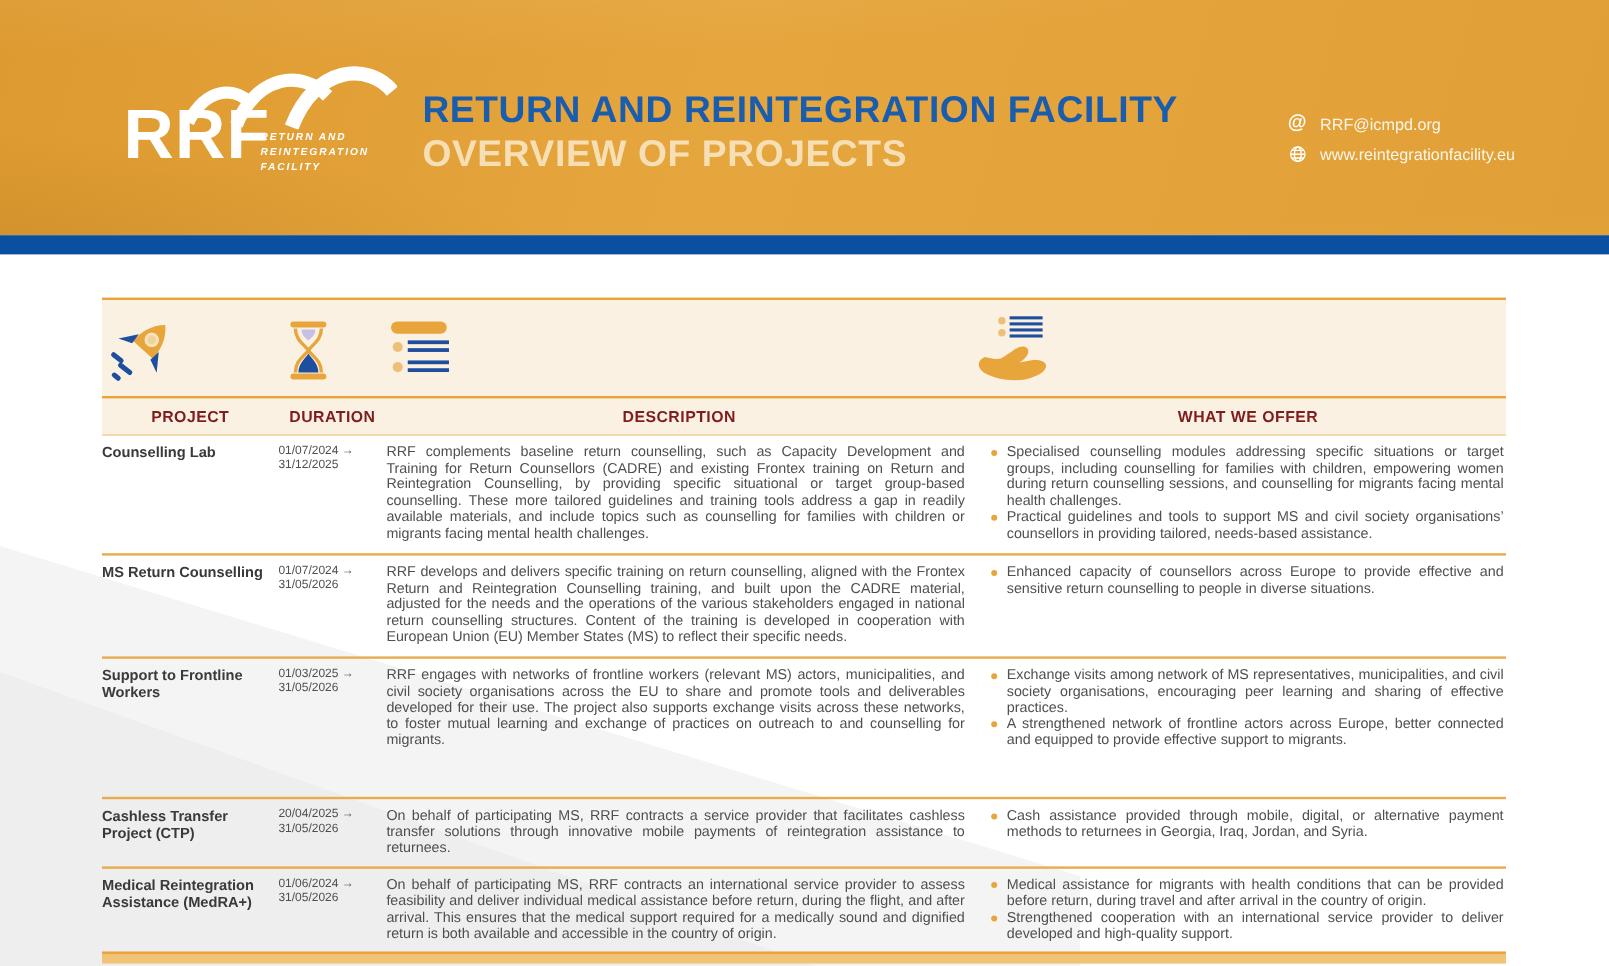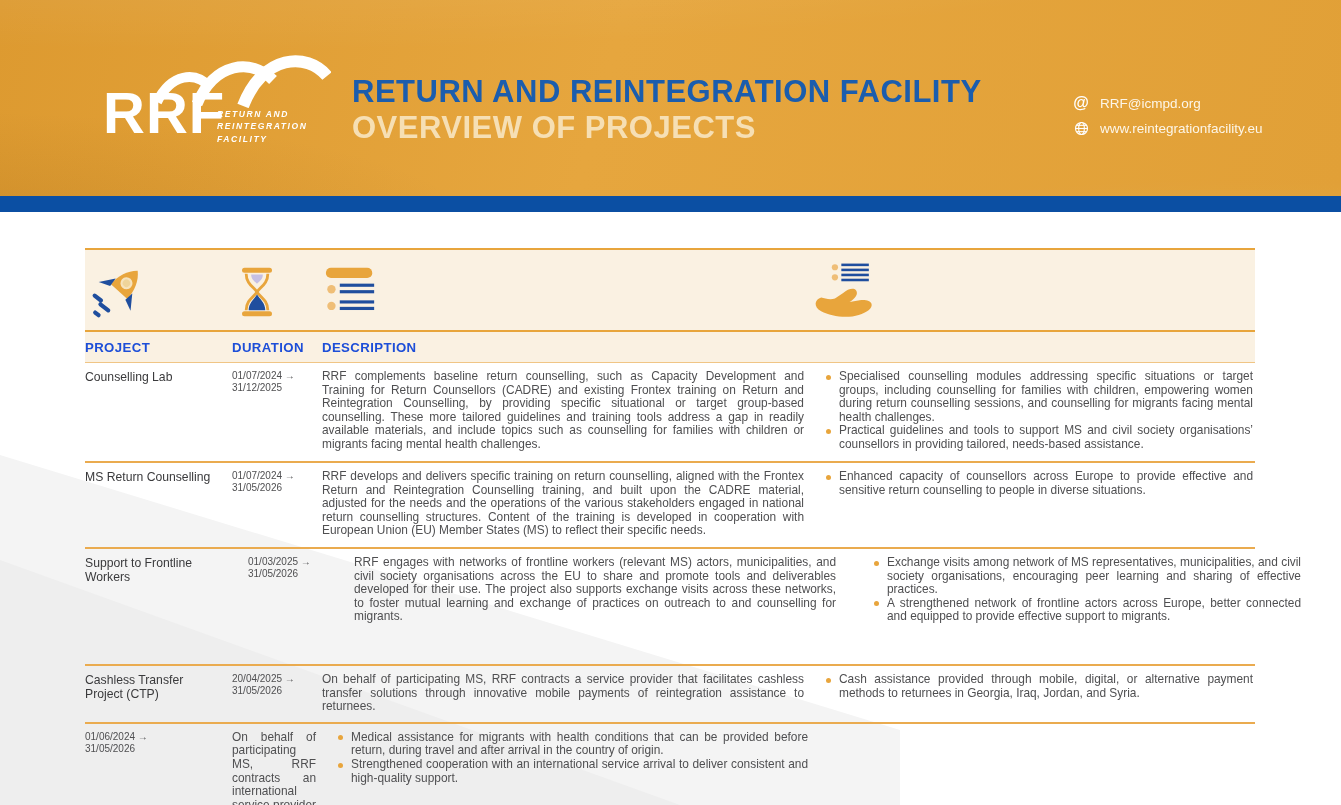--- a/index.html
+++ b/index.html
@@ -44,39 +44,39 @@
   
   .table{position:absolute;left:85px;top:248px;width:1170px;z-index:2;}
   .grid{display:grid;grid-template-columns:147px 90px 488px 445px;}
   .table-head{background:#FAF1E2;border-top:2px solid #E8A53C;}
   .icon-band{padding:12px 0 8px;align-items:center;}
   .icon-cell{display:flex;align-items:center;}
   .labels-row{
     border-top:2.5px solid #E8A53C;border-bottom:1.5px solid #F0C585;
     height:33px;align-items:center;
   }
-  .col-label{font-size:13.2px;font-weight:bold;letter-spacing:0.4px;color:#1d4ed8;}
+  .col-label{font-size:13.2px;font-weight:bold;letter-spacing:0.4px;color:#7f1d1d;text-align:center;}
   .offer-pad{padding-left:15px;}
   
   .trow{padding:7px 0 8px;border-bottom:2px solid #EAAB4F;}
   .trow:last-of-type{border-bottom:none;}
-  .pname{font-size:12.2px;font-weight:normal;color:#3A3A3C;line-height:1.18;display:block;padding-right:10px;}
+  .pname{font-size:12.2px;font-weight:bold;color:#3A3A3C;line-height:1.18;display:block;padding-right:10px;}
   .duration{font-size:10px;line-height:1.22;color:#4F4F51;padding-right:8px;}
   .duration .dline{display:block;white-space:nowrap;}
   .desc{font-size:11.9px;line-height:13.6px;text-align:justify;padding-right:6px;color:#4F4F51;}
   .offers{list-style:none;margin:0;padding:0 2px 0 15px;}
   .offers li{
     position:relative;padding-left:14px;font-size:11.9px;line-height:13.6px;
     text-align:justify;color:#4F4F51;
   }
   .offers li::before{
     content:'';position:absolute;left:1px;top:4.6px;width:5px;height:5px;border-radius:50%;
     background:#E8A53C;
   }
-  .r0{min-height:100px;} .r1{min-height:86px;} .r2{min-height:117px;gap:16px;} .r3{min-height:54px;} .r4{min-height:64px;}
+  .r0{min-height:100px;} .r1{min-height:86px;} .r2{min-height:117px;} .r3{min-height:54px;} .r4{min-height:64px;}
   .bottom-bar{height:10px;background:#F0C377;border-top:2px solid #E8A53C;}
 </style>
 </head>
 <body>
 
 <div class="page">
 
   <svg class="bg-swoosh" width="900" height="395" viewBox="0 0 900 395">
     <polygon points="0,45 900,320 900,395 0,395" fill="#F4F4F4"></polygon>
     <polygon points="0,150 680,395 0,395" fill="#EEEEEE"></polygon>
@@ -185,20 +185,21 @@
             </g>
             <path d="M10,38 C3,40 1,48 10,53 C21,59 39,61 51,57 C60,54 66,50 65,45 C64,41 57,40 52,41 L41,43 C47,39 51,34 48,30 C45,27 39,29 34,33 L25,39 C20,41 14,39 10,38 Z" fill="#E8A53C"></path>
           </svg>
         </div>
       </div>
 
       <div class="grid labels-row">
         <div class="col-label">PROJECT</div>
         <div class="col-label">DURATION</div>
         <div class="col-label">DESCRIPTION</div>
+        <div class="col-label offer-pad">WHAT WE OFFER</div>
       </div>
     </div>
 
     <div id="table-body">
   <div class="grid trow r0">
     <div>
       <span class="pname">Counselling Lab</span>
     </div>
     <div class="duration">
       <span class="dline">01/07/2024 →</span>
@@ -256,29 +257,32 @@
     </div>
     <div class="desc">On behalf of participating MS, RRF contracts a service provider that facilitates cashless transfer solutions through innovative mobile payments of reintegration assistance to returnees.</div>
     <div>
       <ul class="offers">
               <li>Cash assistance provided through mobile, digital, or alternative payment methods to returnees in Georgia, Iraq, Jordan, and Syria.</li>
             </ul>
     </div>
   </div>
 
   <div class="grid trow r4">
+    <div>
+      <span class="pname">Medical Reintegration Assistance (MedRA+)</span>
+    </div>
     <div class="duration">
       <span class="dline">01/06/2024 →</span>
       <span class="dline">31/05/2026</span>
     </div>
     <div class="desc">On behalf of participating MS, RRF contracts an international service provider to assess feasibility and deliver individual medical assistance before return, during the flight, and after arrival. This ensures that the medical support required for a medically sound and dignified return is both available and accessible in the country of origin.</div>
     <div>
       <ul class="offers">
               <li>Medical assistance for migrants with health conditions that can be provided before return, during travel and after arrival in the country of origin.</li>
-              <li>Strengthened cooperation with an international service arrival to deliver consistent and high-quality support.</li>
+              <li>Strengthened cooperation with an international service provider to deliver developed and high-quality support.</li>
             </ul>
     </div>
   </div>
 </div>
 
     <div class="bottom-bar"></div>
   </div>
 </div>
 
 </body></html>

